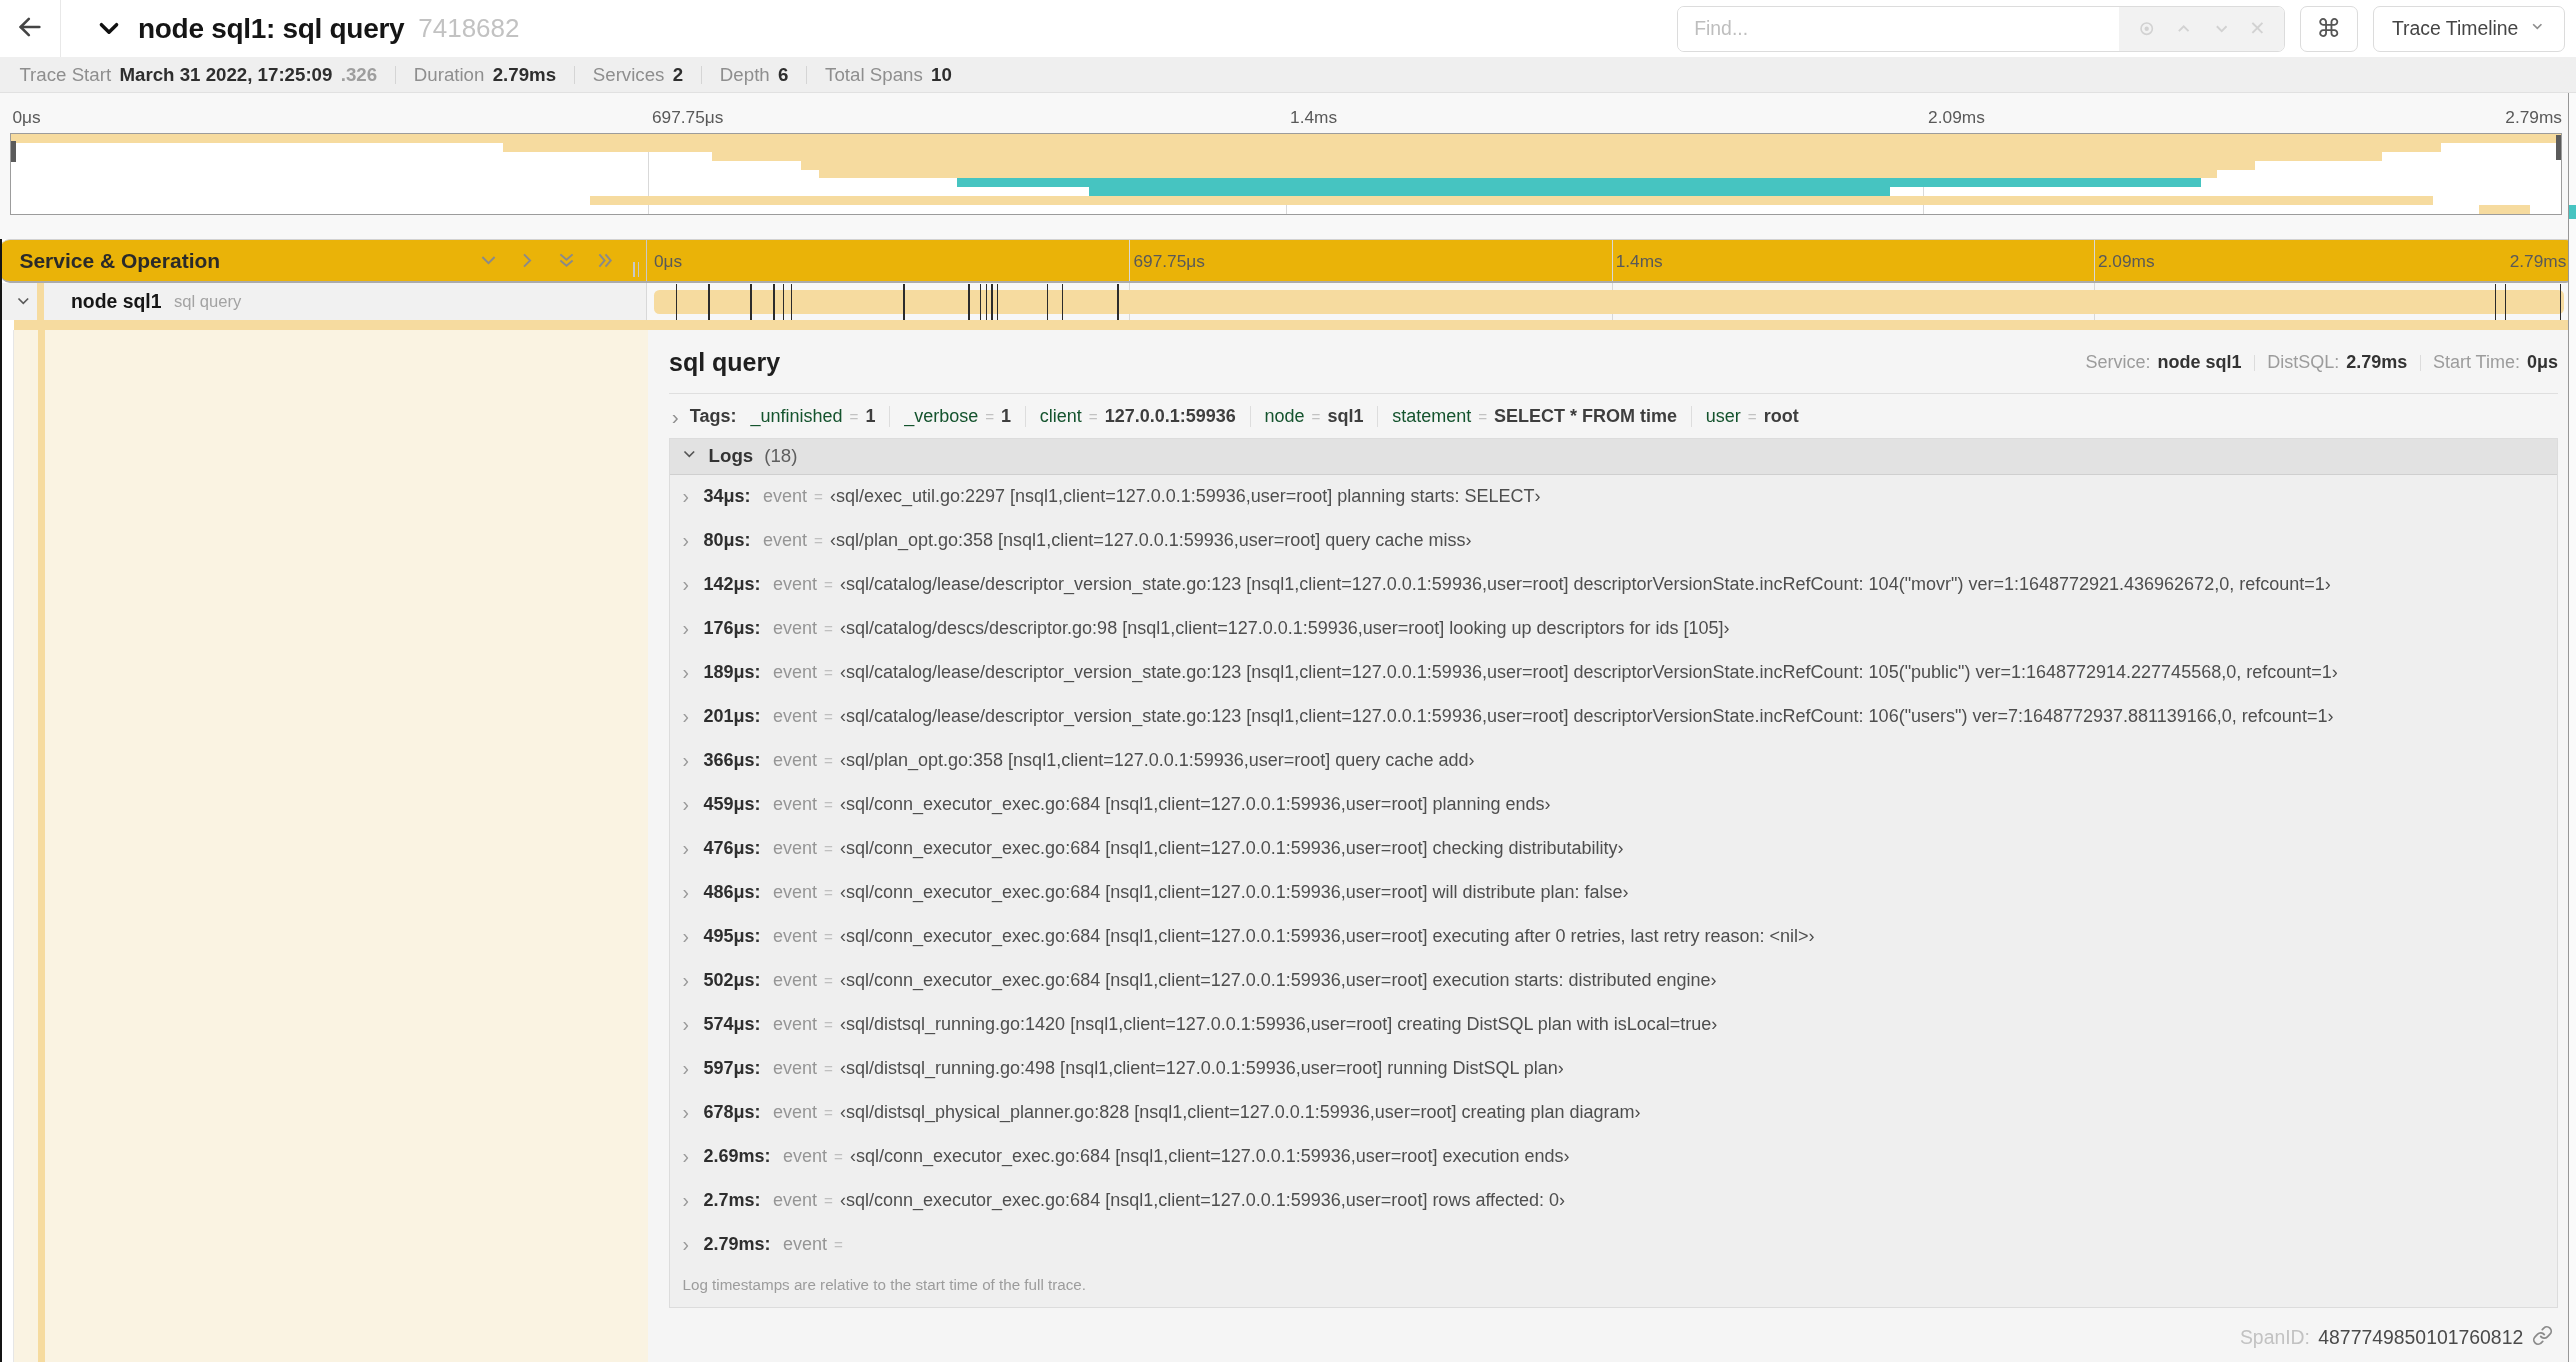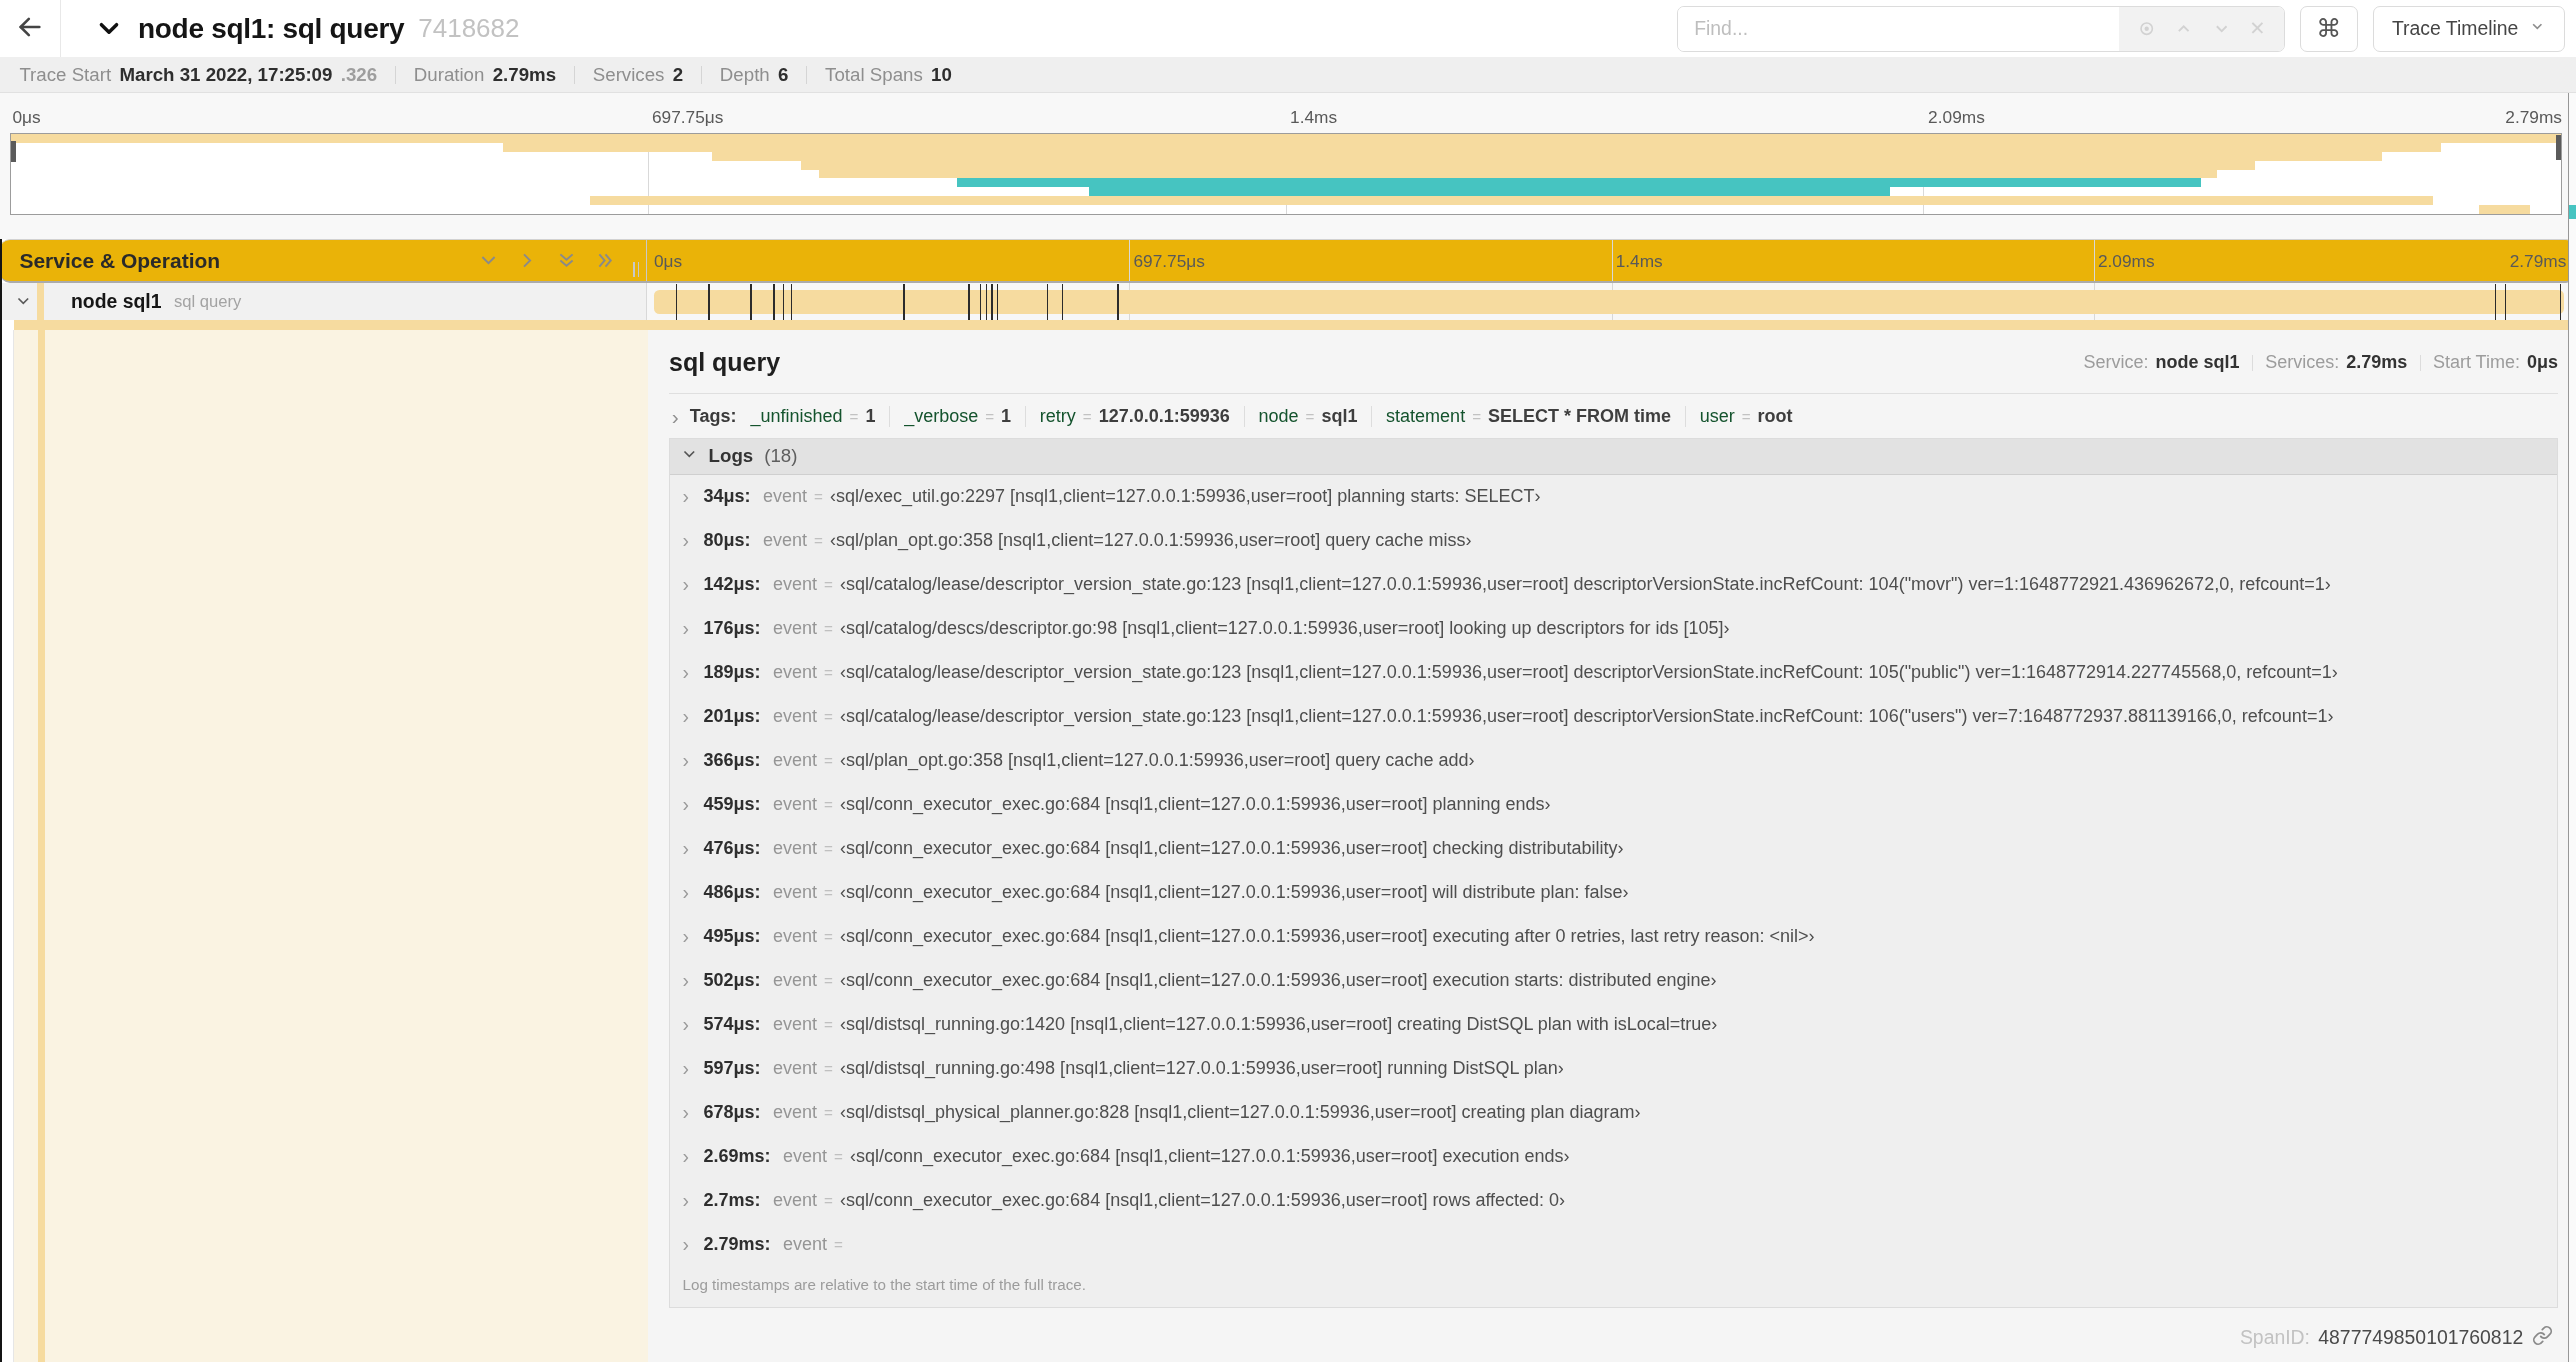--- a/index.html
+++ b/index.html
@@ -309,21 +309,21 @@
     <div class="d-leftcol">
       <span class="accent-vert"></span>
     </div>
     <div class="detail">
       <div class="d-header">
         <span class="d-title">sql query</span>
         <div class="d-meta">
             <span class="lbl">Service:</span>
             <span class="val">node sql1</span>
             <span class="dv"></span>
-            <span class="lbl">Services:</span>
+            <span class="lbl">DistSQL:</span>
             <span class="val">2.79ms</span>
             <span class="dv"></span>
             <span class="lbl">Start Time:</span>
             <span class="val">0μs</span>
           </div>
       </div>
       <div class="d-sep"></div>
       <div class="tags-row">
         <span class="tags-chevron">›</span>
         <span class="tags-label">Tags:</span>
@@ -334,21 +334,21 @@
               <span class="v">1</span>
             </span>
             <span class="tag-div"></span>
             <span class="tag-item">
               <span class="k">_verbose</span>
               <span class="eq">=</span>
               <span class="v">1</span>
             </span>
             <span class="tag-div"></span>
             <span class="tag-item">
-              <span class="k">retry</span>
+              <span class="k">client</span>
               <span class="eq">=</span>
               <span class="v">127.0.0.1:59936</span>
             </span>
             <span class="tag-div"></span>
             <span class="tag-item">
               <span class="k">node</span>
               <span class="eq">=</span>
               <span class="v">sql1</span>
             </span>
             <span class="tag-div"></span>

